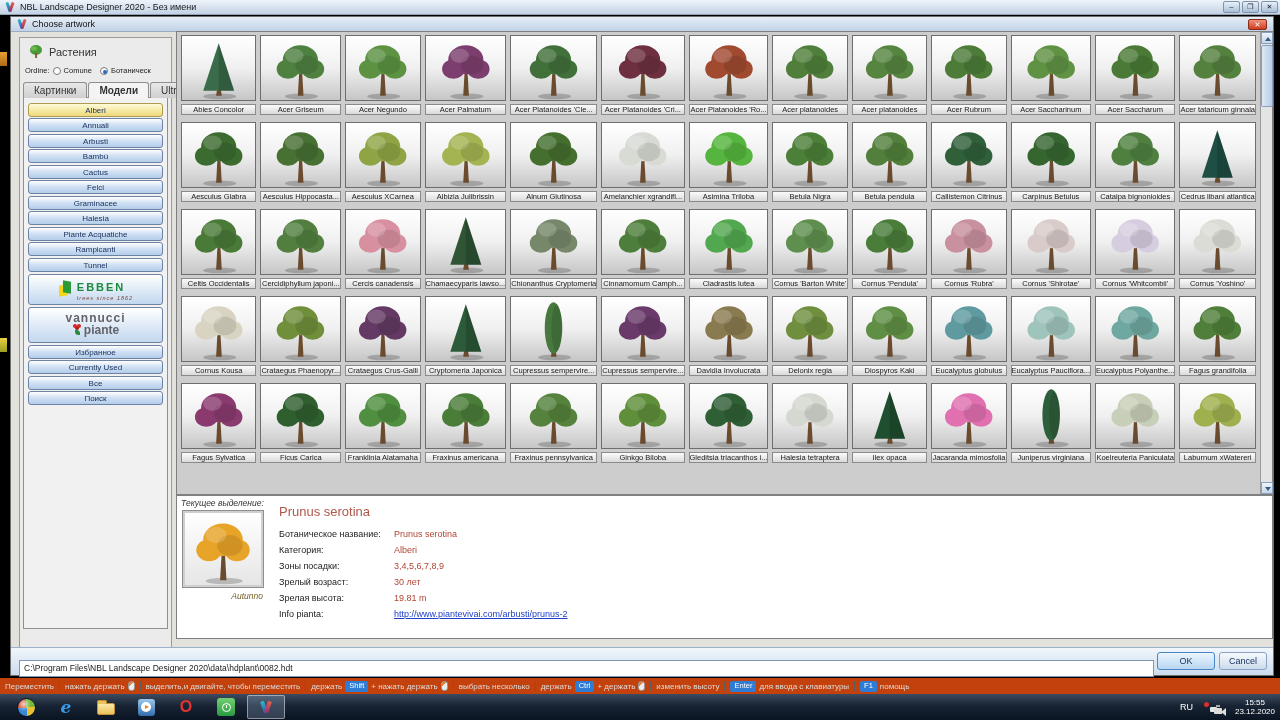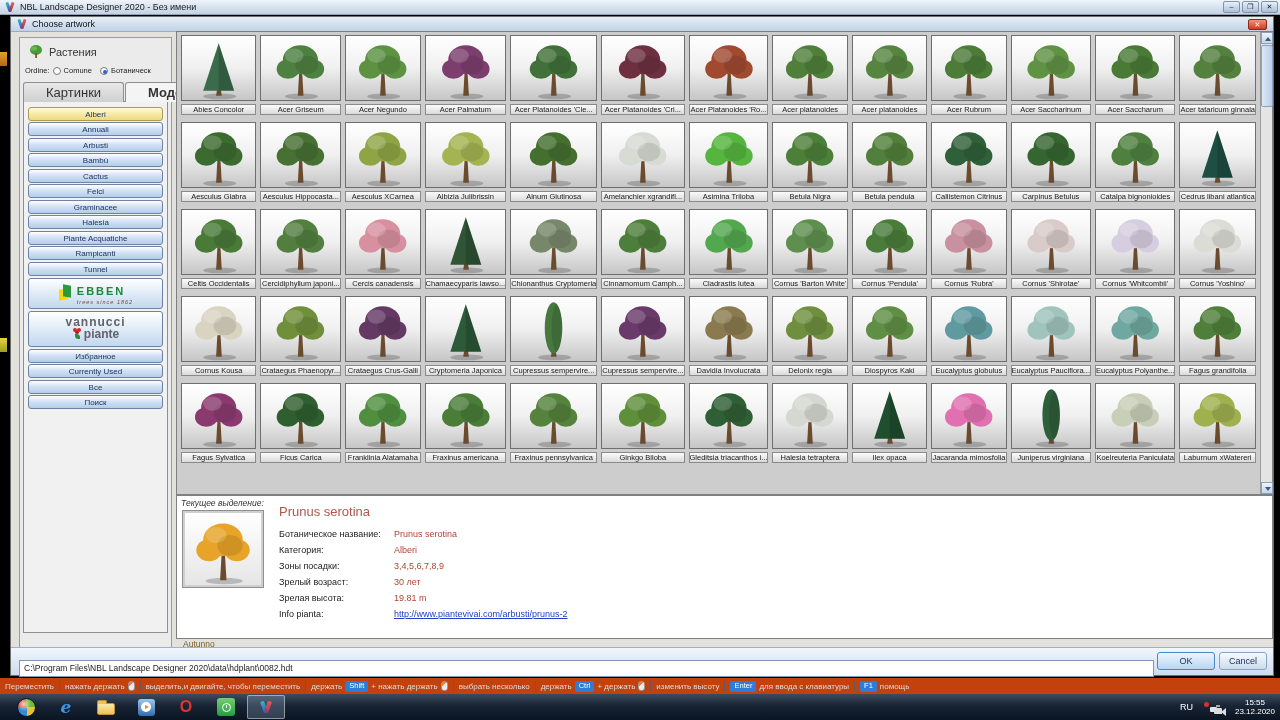--- a/index.html
+++ b/index.html
@@ -44,21 +44,21 @@
     background:#ebebeb; border:1px solid #9c9c9c; }
   .sb-header { display:flex; align-items:center; gap:5px; margin:6px 8px 4px; font-size:11px; color:#333; }
   .ordine-row { display:flex; align-items:center; gap:3px; margin:6px 5px 6px; font-size:7.5px;
     color:#222; white-space:nowrap; overflow:hidden; }
   .radio { display:inline-block; width:8px; height:8px; border-radius:50%;
     border:1px solid #7a7a7a; background:#fff; position:relative; flex:none; }
   .radio.checked::after { content:""; position:absolute; left:2px; top:2px; width:4px; height:4px;
     border-radius:50%; background:#2a66c8; }
   .radio-lab { margin-right:5px; }
   .tabs { display:flex; margin:0 3px; position:relative; top:1px; }
-  .tab { font-size:13px; padding:2px 22px 2px; background:linear-gradient(#e8e8e8,#cfcfcf);
+  .tab { font-size:10px; padding:2px 10px 2px; background:linear-gradient(#e8e8e8,#cfcfcf);
     border:1px solid #8f8f8f; border-bottom:none; border-radius:3px 3px 0 0; color:#333; margin-right:1px; }
   .tab.active { background:#f4f4f4; font-weight:bold; }
   .cat-panel { margin:0 3px; border:1px solid #8f8f8f; background:#f1f1f1; padding:3px 2px; height:532px; }
   .cat-btn { height:14px; line-height:13px; font-size:8px; text-align:center; margin:1.5px 2px;
     border:1px solid #6e82a4; border-radius:3px; color:#16305c;
     background:linear-gradient(#ffffff,#d3e2f4 45%,#b3cdea); overflow:hidden; white-space:nowrap; }
   .cat-btn.selected { background:linear-gradient(#fffbda,#f6eaa6 50%,#eed97c); border-color:#ad9c50; }
   .brand-btn { margin:2px 2px; border:1px solid #6e82a4; border-radius:3px;
     background:linear-gradient(#ffffff,#dde9f6 55%,#c2d7ee); display:flex; flex-direction:column;
     align-items:center; justify-content:center; }
@@ -103,22 +103,22 @@
   .scroll-thumb { position:absolute; left:0; top:13px; width:12px; height:62px;
     background:linear-gradient(90deg,#dce8f6,#b8cee8); border:1px solid #8ba0bd; border-radius:2px; }
 
   
   .details { position:absolute; left:165px; top:478px; width:1097px; height:144px;
     background:#fff; border:1px solid #808080; }
   .sel-heading { font-size:8.5px; font-style:italic; color:#333; padding:2px 4px; }
   .thumb-box { position:absolute; left:6px; top:15px; width:80px; height:76px;
     background:linear-gradient(#ffffff,#e6e6e6); border:2px solid #cfcfcf; outline:1px solid #8f8f8f; }
   .thumb-box svg { width:100%; height:100%; display:block; }
-  .thumb-caption { position:absolute; left:6px; top:95px; width:80px; text-align:left;
-    font-size:8.5px; color:#7a6028;margin-top:48px; }
+  .thumb-caption { position:absolute; left:6px; top:95px; width:80px; text-align:right;
+    font-size:8.5px; font-style:italic; color:#7a6028; }
   .detail-main { position:absolute; left:102px; top:8px; }
   .d-title { font-size:13px; color:#b0574a; margin-bottom:7px; }
   .field-row { display:flex; font-size:9px; line-height:16px; }
   .f-label { width:115px; color:#1c1c1c; }
   .f-value { color:#b04434; }
   .f-link { color:#2040c8; text-decoration:underline; }
 
   
   .dlg-footer { position:absolute; left:0; bottom:0; width:100%; height:28px;
     background:linear-gradient(#f0f6fc,#ccdcee); border-top:1px solid #9cb2ca; }

